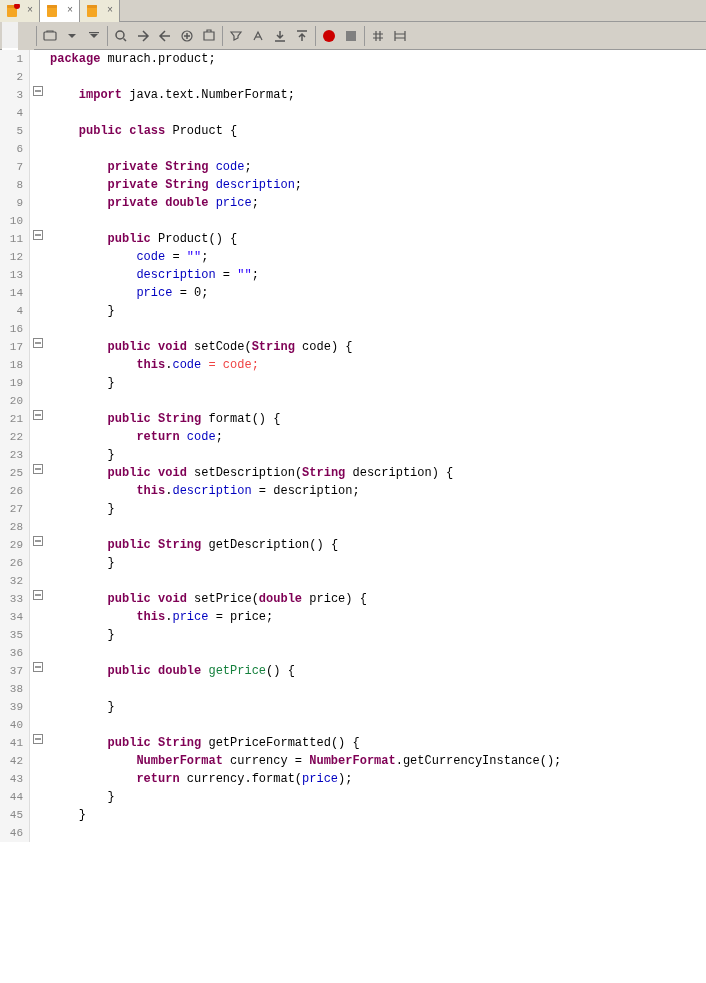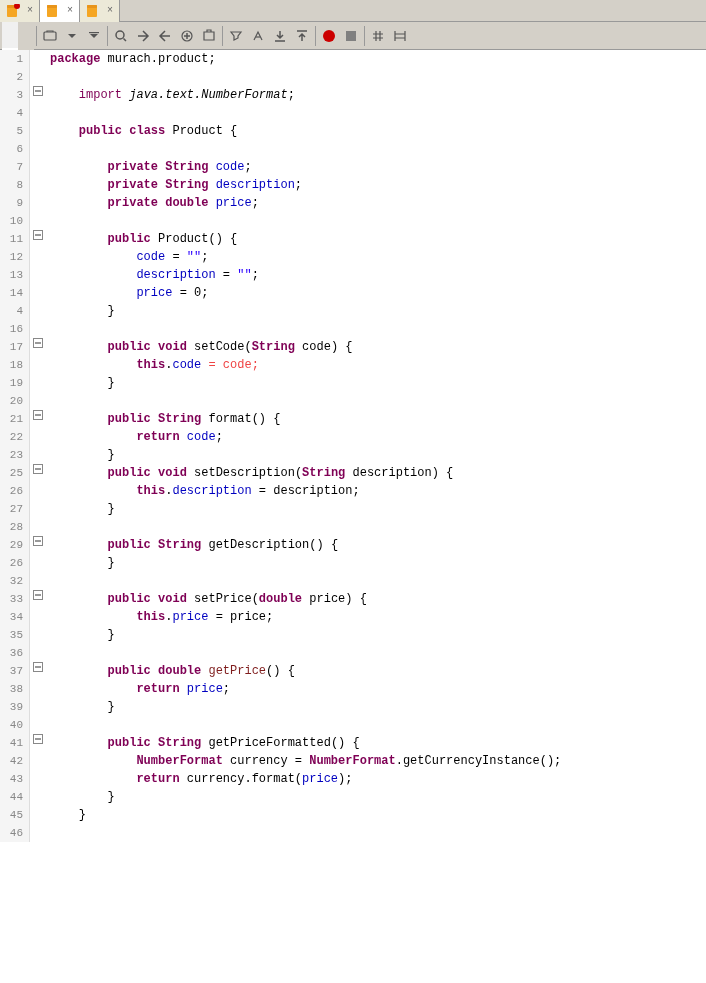--- a/index.html
+++ b/index.html
@@ -295,21 +295,21 @@
       <span class="code-content">&nbsp;</span>
     </div>
     <div class="code-line">
       <span class="line-num">3</span>
       <span class="fold-marker">
         <svg width="10" height="10" viewBox="0 0 10 10">
           <rect x="0.5" y="0.5" width="9" height="9" fill="white" stroke="#888"></rect>
           <line x1="2" y1="5" x2="8" y2="5" stroke="#555" stroke-width="1.2"></line>
         </svg>
       </span>
-      <span class="code-content"><span style="color: rgb(0, 0, 0);">    </span><span style="color: rgb(127, 0, 85); font-weight: normal;">import </span><span style="color: rgb(0, 0, 0); font-style: italic;">java.text.NumberFormat</span><span style="color: rgb(0, 0, 0);">;</span></span>
+      <span class="code-content"><span style="color: rgb(0, 0, 0);">    </span><span style="color: rgb(127, 0, 85); font-weight: bold;">import </span><span style="color: rgb(0, 0, 0);">java.text.NumberFormat</span><span style="color: rgb(0, 0, 0);">;</span></span>
     </div>
     <div class="code-line">
       <span class="line-num">4</span>
       <span class="fold-marker"></span>
       <span class="code-content">&nbsp;</span>
     </div>
     <div class="code-line">
       <span class="line-num">5</span>
       <span class="fold-marker"></span>
       <span class="code-content"><span style="color: rgb(0, 0, 0);">    </span><span style="color: rgb(127, 0, 85); font-weight: bold;">public </span><span style="color: rgb(127, 0, 85); font-weight: bold;">class </span><span style="color: rgb(0, 0, 0);">Product </span><span style="color: rgb(0, 0, 0);">{</span></span>
@@ -490,26 +490,25 @@
       <span class="code-content">&nbsp;</span>
     </div>
     <div class="code-line">
       <span class="line-num">37</span>
       <span class="fold-marker">
         <svg width="10" height="10" viewBox="0 0 10 10">
           <rect x="0.5" y="0.5" width="9" height="9" fill="white" stroke="#888"></rect>
           <line x1="2" y1="5" x2="8" y2="5" stroke="#555" stroke-width="1.2"></line>
         </svg>
       </span>
-      <span class="code-content"><span style="color: rgb(0, 0, 0);">        </span><span style="color: rgb(127, 0, 85); font-weight: bold;">public </span><span style="color: rgb(127, 0, 85); font-weight: bold;">double </span><span style="color: #7f1d1d;">getPrice</span><span style="color: rgb(0, 0, 0);">() {</span></span>
+      <span class="code-content"><span style="color: rgb(0, 0, 0);">        </span><span style="color: rgb(127, 0, 85); font-weight: bold;">public </span><span style="color: rgb(127, 0, 85); font-weight: bold;">double </span><span style="color: #15803d;">getPrice</span><span style="color: rgb(0, 0, 0);">() {</span></span>
     </div>
     <div class="code-line">
       <span class="line-num">38</span>
       <span class="fold-marker"></span>
-      <span class="code-content"><span style="color: rgb(0, 0, 0);">            </span><span style="color: rgb(127, 0, 85); font-weight: bold;">return </span><span style="color: rgb(0, 0, 192);">price</span><span style="color: rgb(0, 0, 0);">;</span></span>
     </div>
     <div class="code-line">
       <span class="line-num">39</span>
       <span class="fold-marker"></span>
       <span class="code-content"><span style="color: rgb(0, 0, 0);">        }</span></span>
     </div>
     <div class="code-line">
       <span class="line-num">40</span>
       <span class="fold-marker"></span>
       <span class="code-content">&nbsp;</span>

